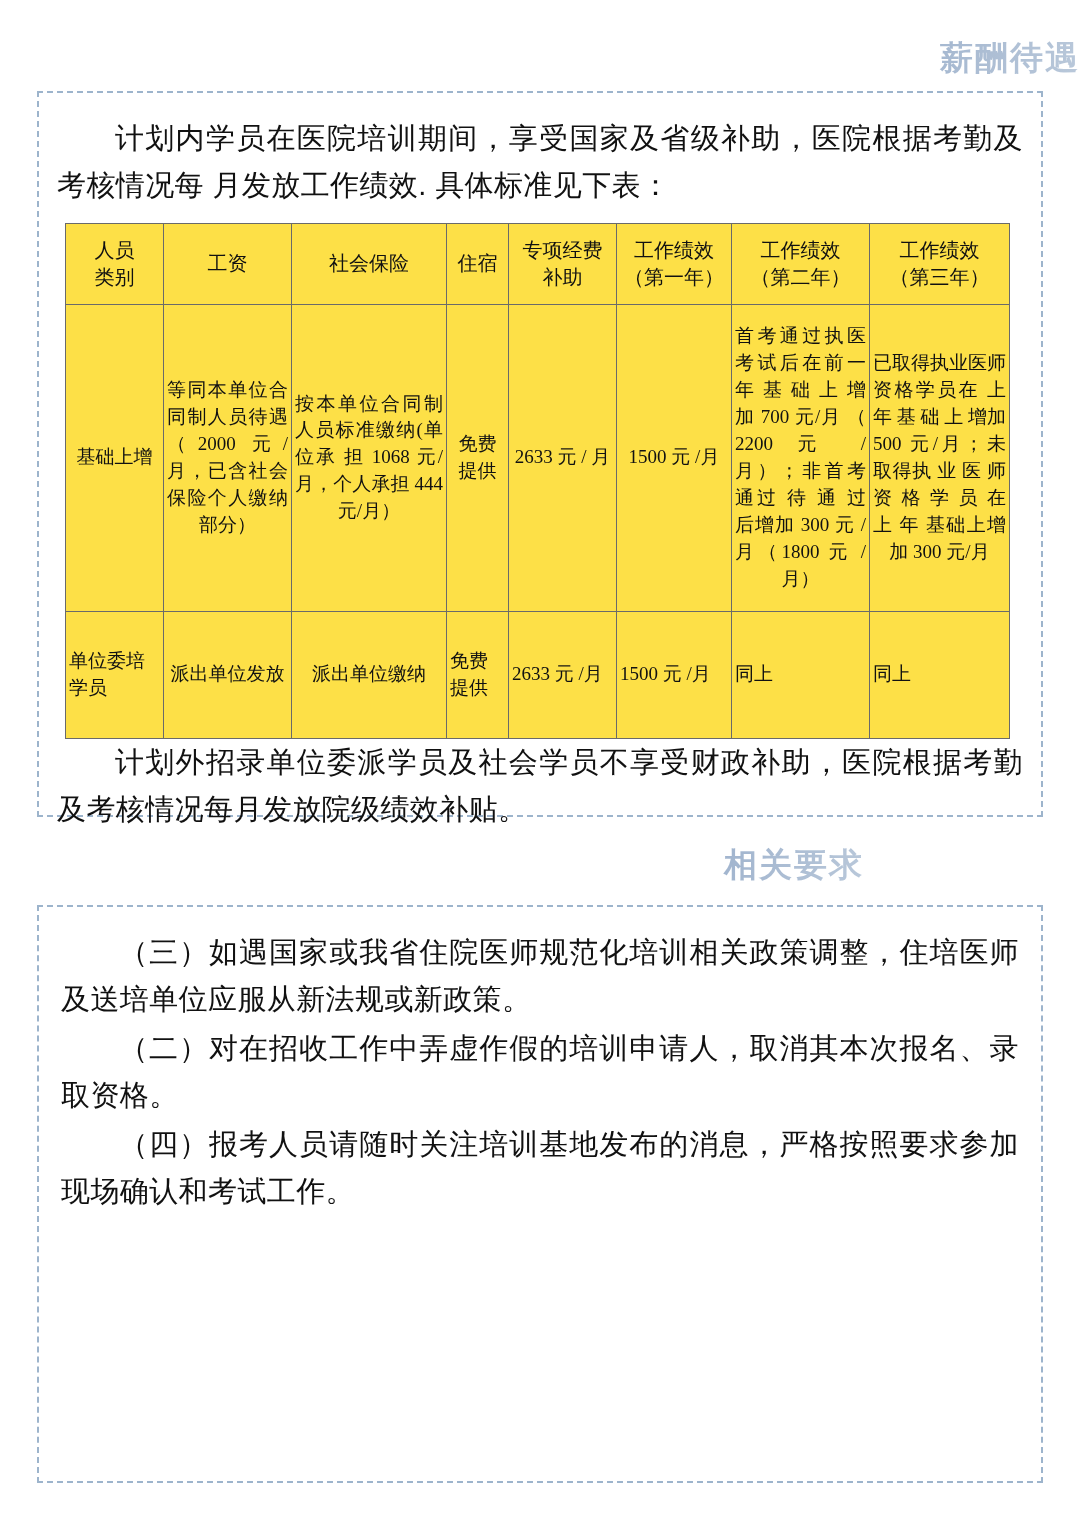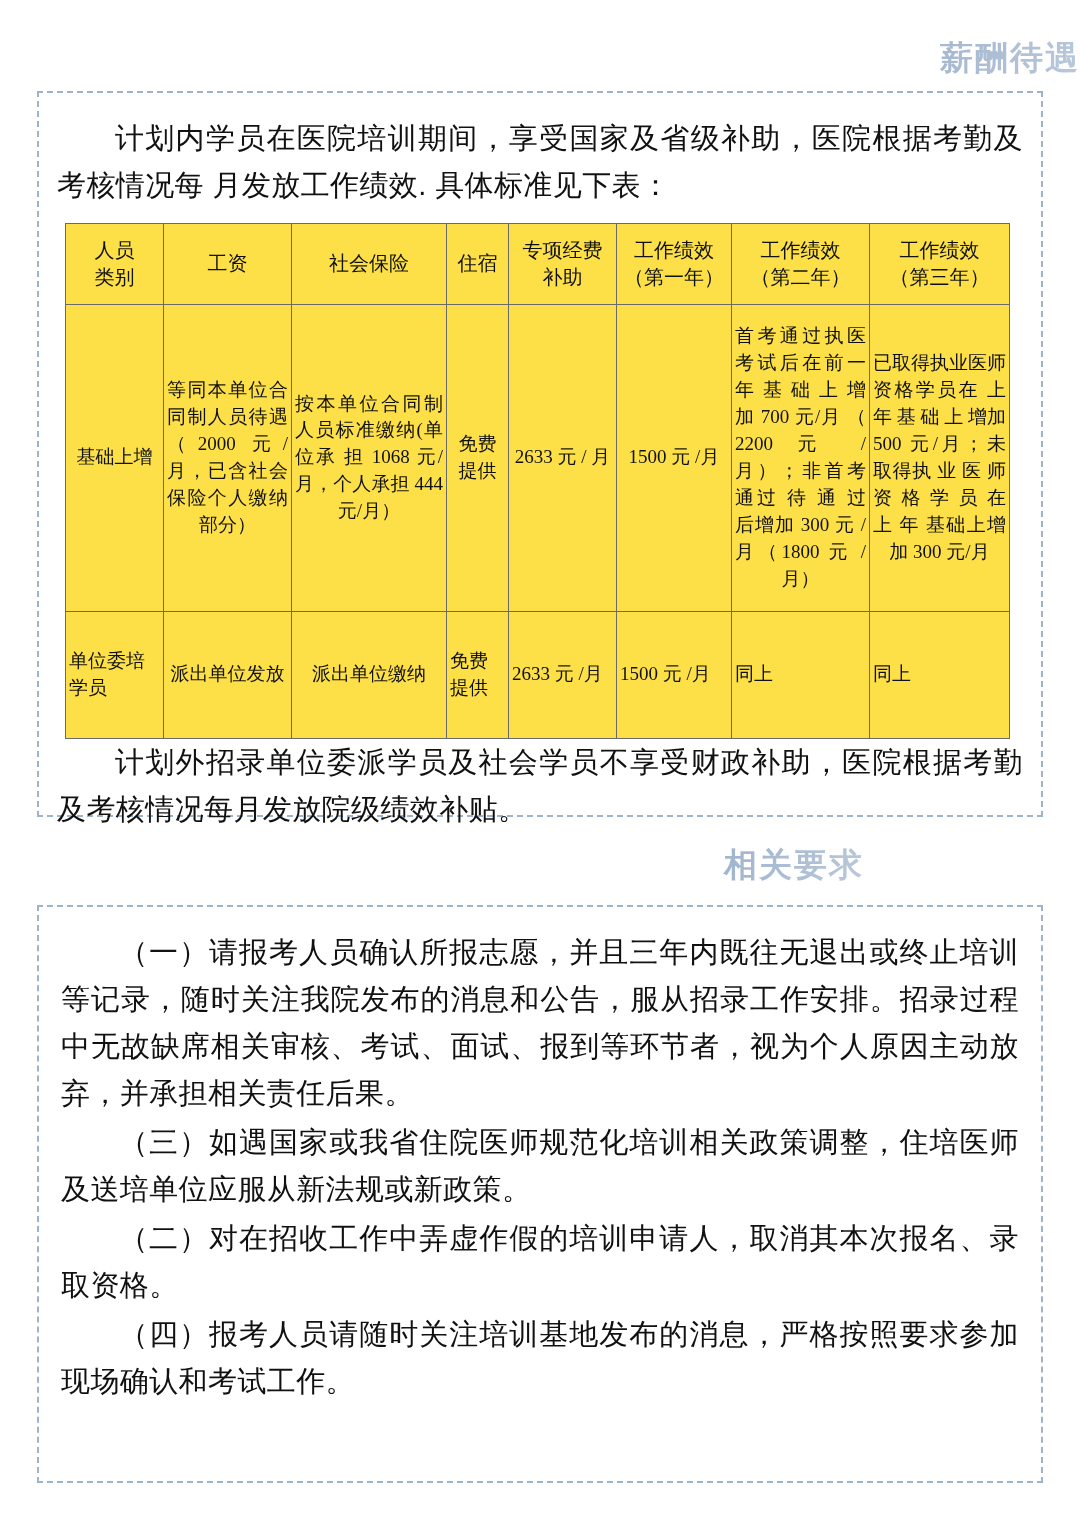--- a/index.html
+++ b/index.html
@@ -198,20 +198,19 @@
       </div>
 
       <p class="para after-table">计划外招录单位委派学员及社会学员不享受财政补助，医院根据考勤及考核情况每月发放院级绩效补贴。</p>
     </div>
   </div>
 
   <div id="heading-req" class="section-heading">相关要求</div>
 
   <div id="box-req" class="dashed-box">
     <div class="req-inner">
-      <p class="para">（一）请报考人员确认所报志愿，并且三年内既往无退出或终止培训等记录，随时关注我院发布的消息和公告，服从招录工作安排。招录过程中无故缺席相关审核、考试、面试、报到等环节者，视为个人原因主动放弃，并承担相关责任后果。</p>
       <p class="para">（三）如遇国家或我省住院医师规范化培训相关政策调整，住培医师及送培单位应服从新法规或新政策。</p>
       <p class="para">（二）对在招收工作中弄虚作假的培训申请人，取消其本次报名、录取资格。</p>
       <p class="para">（四）报考人员请随时关注培训基地发布的消息，严格按照要求参加现场确认和考试工作。</p>
     </div>
   </div>
 
 </div>
 
 </body></html>

